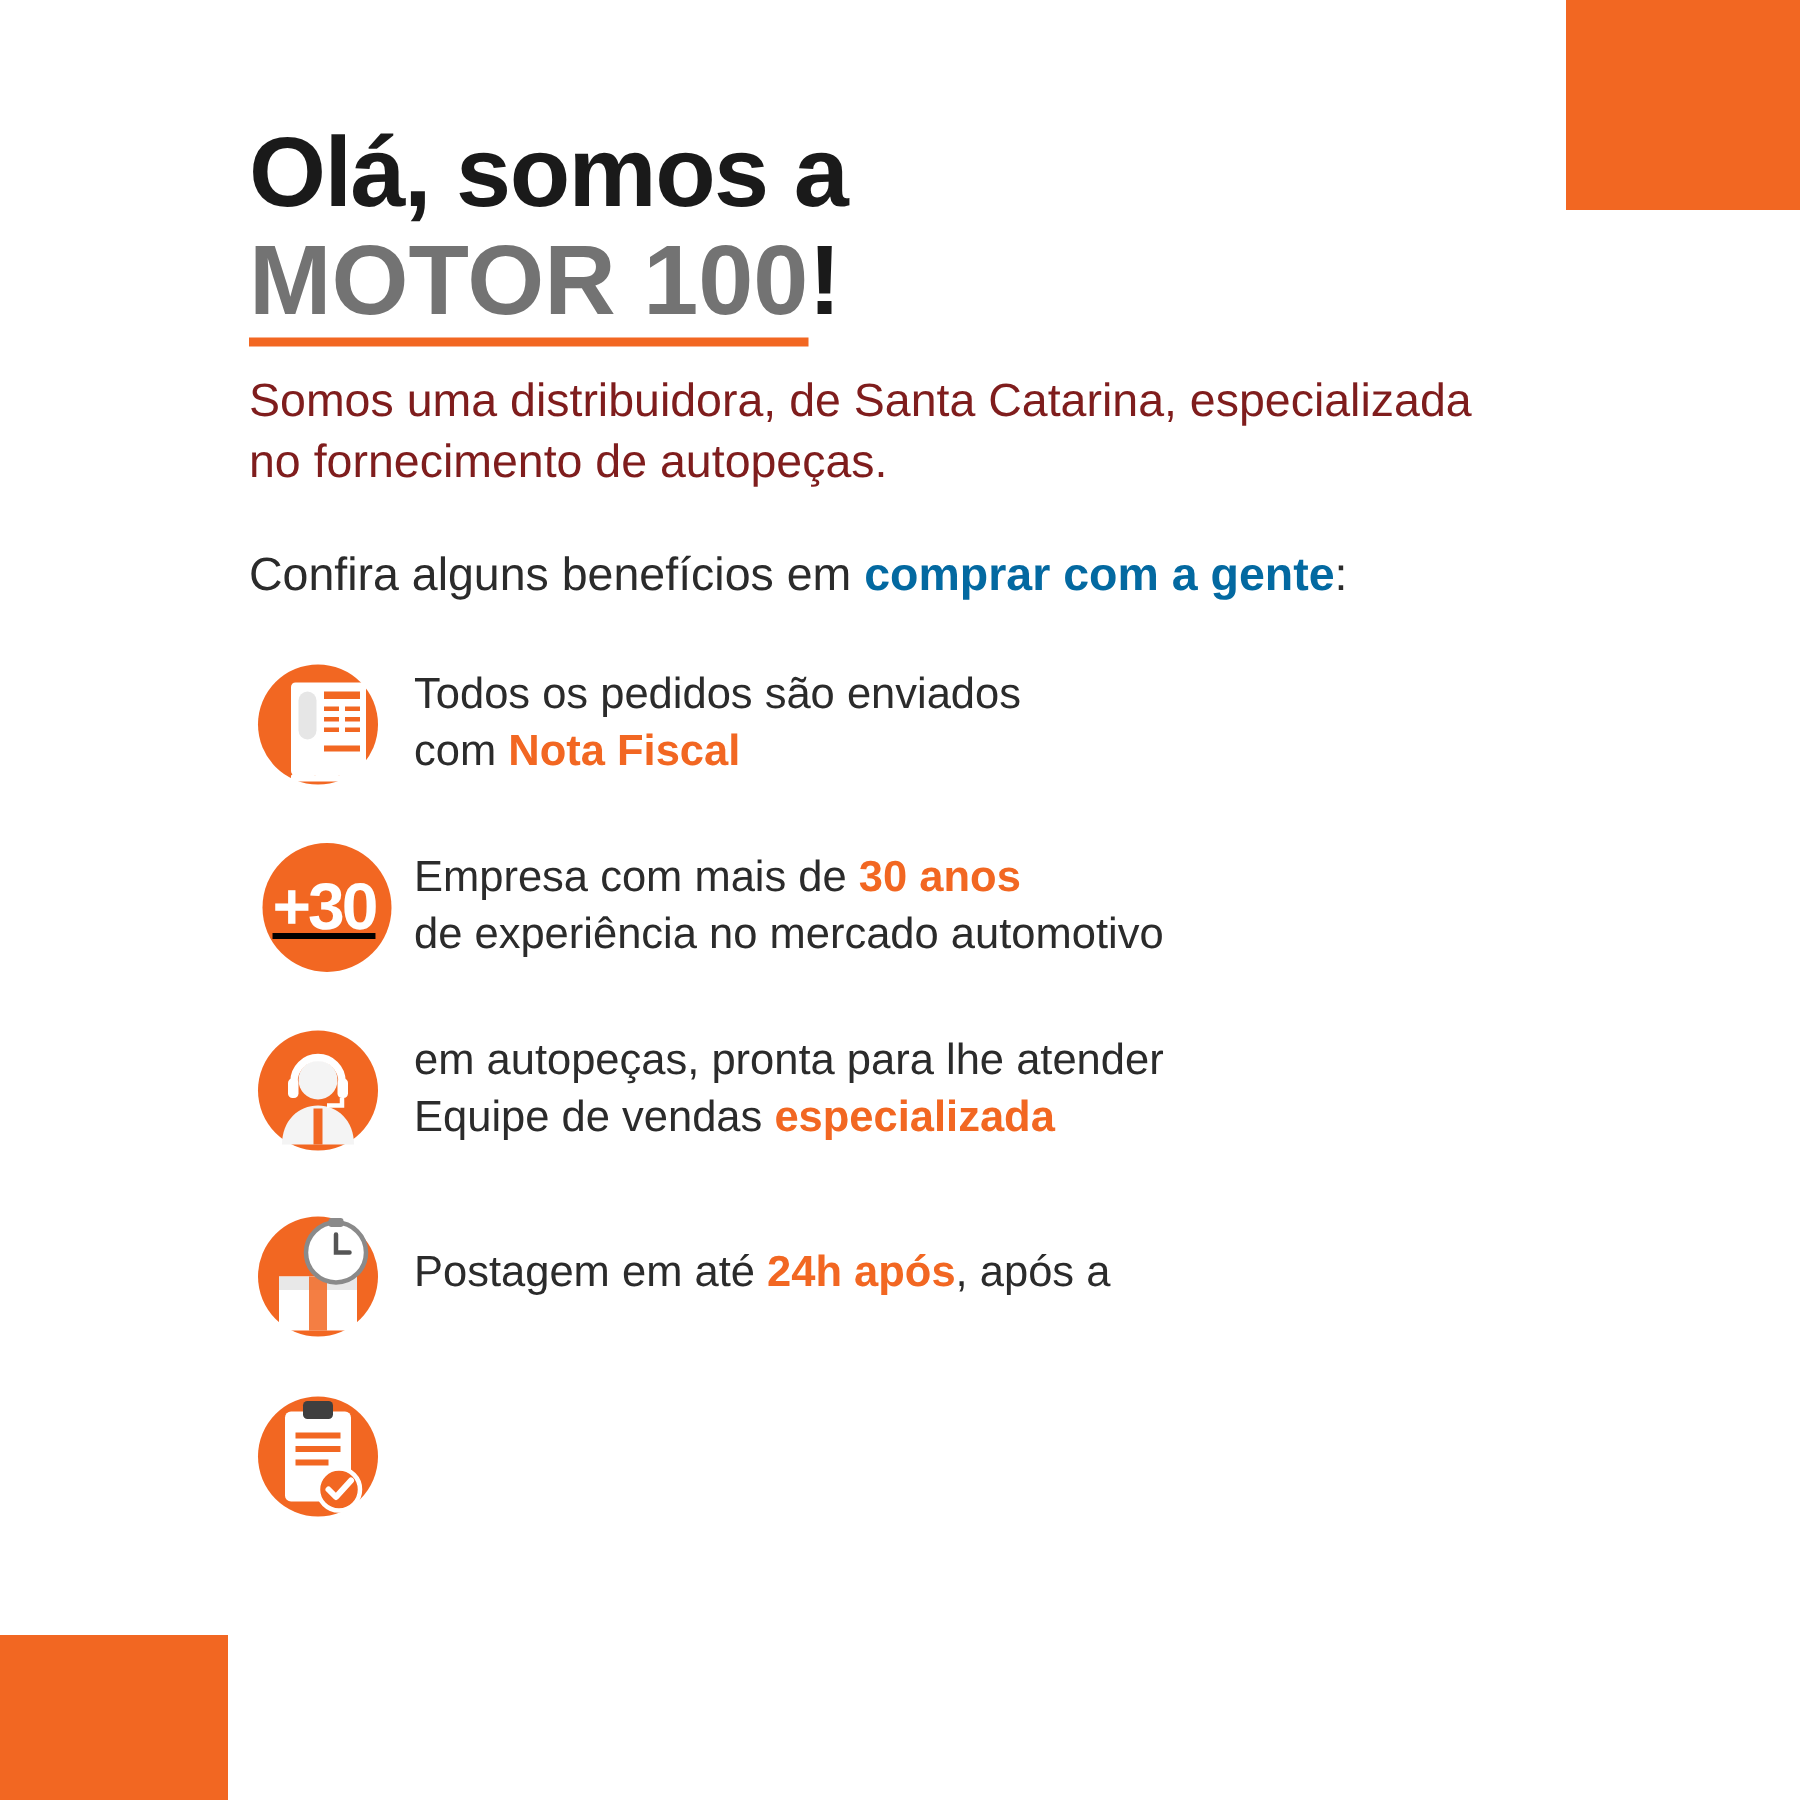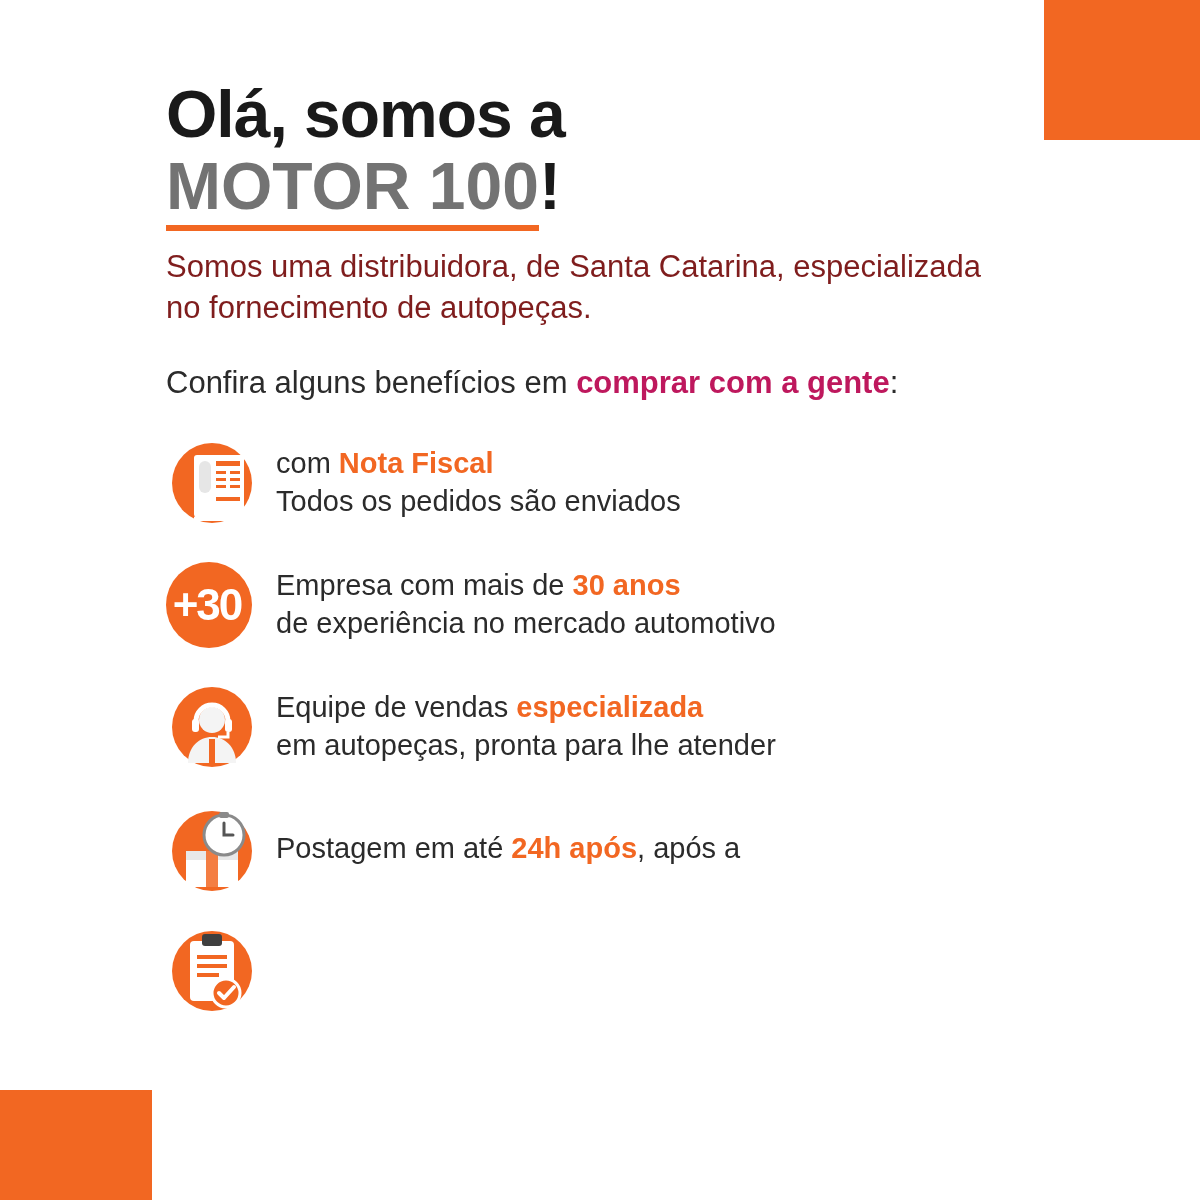--- a/index.html
+++ b/index.html
@@ -72,40 +72,41 @@
     line-height: 1.32;
     margin: 22px 0 0 0;
     max-width: 840px;
   }
   .benefits-lead {
     font-size: 31px;
     color: #2b2b2b;
     margin: 36px 0 0 0;
   }
   .accent {
-    color: #be185d;
+    color: #0369a1;
     font-weight: bold;
   }
   .items {
     margin-top: 34px;
   }
   .item {
     display: flex;
     align-items: center;
     margin-bottom: 26px;
     min-height: 96px;
   }
   .item-icon {
     width: 104px;
     min-width: 104px;
     height: 96px;
     position: relative;
     display: flex;
     align-items: center;
-    justify-content: flex-start;
+    justify-content: center;
+    text-decoration: underline;
   }
   .item-text {
     font-size: 29px;
     color: #2b2b2b;
     line-height: 1.3;
     padding-left: 6px;
   }
   .item-text .accent {
     color: #F26722;
     font-weight: bold;
@@ -160,22 +161,22 @@
             <rect x="64" y="38" width="10" height="3" fill="#F26722"></rect>
             <rect x="50" y="45" width="10" height="3" fill="#F26722"></rect>
             <rect x="64" y="45" width="10" height="3" fill="#F26722"></rect>
             <rect x="50" y="52" width="10" height="3" fill="#F26722"></rect>
             <rect x="64" y="52" width="10" height="3" fill="#F26722"></rect>
             <rect x="50" y="64" width="24" height="4" fill="#F26722"></rect>
             <polygon points="28,84 36,78 44,84 52,78 60,84 68,78 78,84 78,88 28,88" fill="#ffffff"></polygon>
           </svg>
         </div>
         <div class="item-text">
+          <div><span>Todos os pedidos são enviados</span></div>
           <div><span>com </span><span class="accent">Nota Fiscal</span></div>
-          <div><span>Todos os pedidos são enviados</span></div>
         </div>
       </div>
 
       <div class="item">
         <div class="item-icon">
           <div class="circle">
             <span class="badge30">+30</span>
           </div>
         </div>
         <div class="item-text">
@@ -191,22 +192,22 @@
             <path d="M46 30 a13 13 0 1 1 0 26 a13 13 0 1 1 0 -26" fill="#f4f4f4"></path>
             <path d="M22 86 c0 -16 11 -26 24 -26 c13 0 24 10 24 26 z" fill="#f4f4f4"></path>
             <rect x="43" y="62" width="6" height="24" fill="#F26722"></rect>
             <path d="M30 44 a16 16 0 0 1 32 0" stroke="#ffffff" stroke-width="5" fill="none"></path>
             <rect x="26" y="42" width="7" height="13" rx="3" fill="#ffffff"></rect>
             <rect x="59" y="42" width="7" height="13" rx="3" fill="#ffffff"></rect>
             <path d="M62 55 v5 h-10" stroke="#ffffff" stroke-width="3" fill="none"></path>
           </svg>
         </div>
         <div class="item-text">
+          <div><span>em autopeças, pronta para lhe atender</span></div>
           <div><span>Equipe de vendas </span><span class="accent">especializada</span></div>
-          <div><span>em autopeças, pronta para lhe atender</span></div>
         </div>
       </div>
 
       <div class="item">
         <div class="item-icon">
           <svg width="104" height="100" viewBox="0 0 104 100">
             <circle cx="46" cy="52" r="40" fill="#F26722"></circle>
             <rect x="20" y="52" width="52" height="36" fill="#ffffff"></rect>
             <rect x="20" y="52" width="52" height="9" fill="#e8e8e8"></rect>
             <rect x="40" y="52" width="12" height="36" fill="#F26722" opacity="0.85"></rect>

